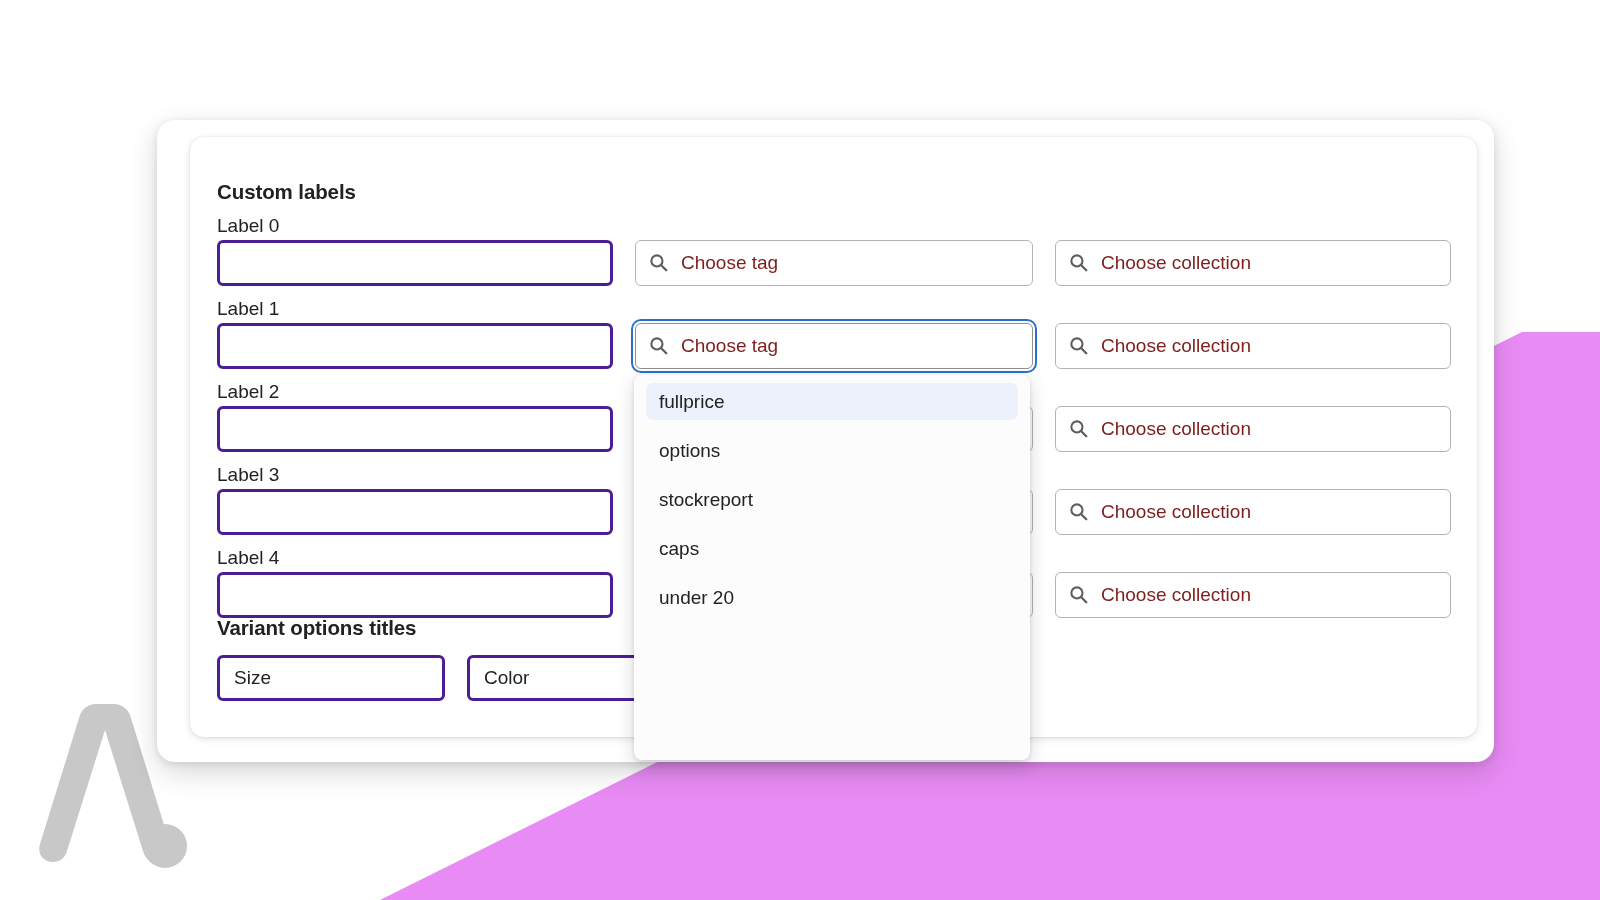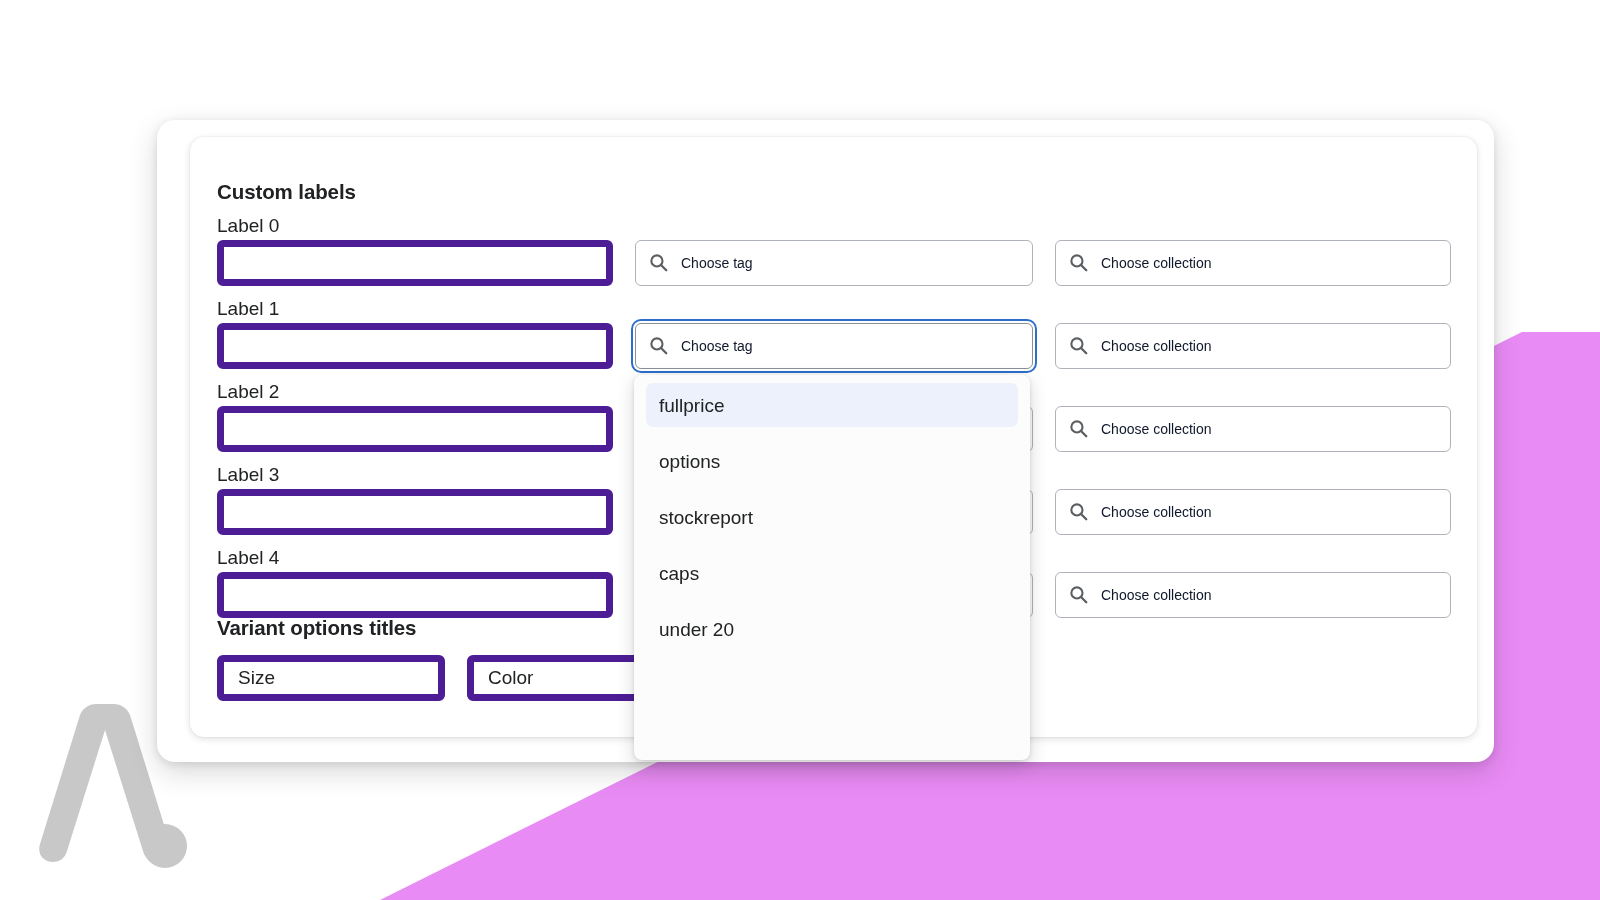--- a/index.html
+++ b/index.html
@@ -95,21 +95,21 @@
   }
 
   .row-wrap { margin-bottom: 0; }
 
   .label-line { height: 28px; padding-top: 0; }
 
   
   .txt-input {
     width: 100%;
     height: 46px;
-    border: 7px solid #4c1d95;
+    border: 3px solid #4c1d95;
     border-radius: 6px;
     background: #ffffff;
     font-family: "Liberation Sans", sans-serif;
     font-size: 19px;
     color: #202223;
     padding: 0 14px;
     outline: none;
     display: block;
   }
   .txt-input::placeholder { color: #6d7175; opacity: 1; }
@@ -132,22 +132,22 @@
   .search-field .search-icon {
     width: 21px;
     height: 21px;
     flex: 0 0 21px;
     color: #5c5f62;
     display: block;
     margin-right: 12px;
   }
   .search-field .search-icon svg { display: block; width: 100%; height: 100%; }
   .search-field .search-ph {
-    font-size: 14px;
-    color: #0f172a;
+    font-size: 19px;
+    color: #7f1d1d;
     line-height: 1;
     white-space: nowrap;
   }
 
   
   .search-field.is-focused { z-index: 30; }
   .search-field.is-focused .search-box {
     border-color: #8c9196;
     box-shadow: 0 0 0 2px #ffffff, 0 0 0 4px #2c6ecb;
   }
@@ -160,21 +160,21 @@
     width: 396px;
     height: 385px;
     background: #fcfcfc;
     border-radius: 8px;
     box-shadow: 0 6px 18px rgba(23,24,24,0.17), 0 1px 4px rgba(23,24,24,0.12);
     overflow: hidden;
     z-index: 40;
     padding: 8px 12px 0 12px;
   }
   .tag-option {
-    height: 44px;
+    height: 37px;
     display: flex;
     align-items: center;
     padding: 0 13px;
     border-radius: 7px;
     font-size: 19px;
     color: #202223;
     line-height: 1;
     margin-bottom: 12px;
     cursor: pointer;
     white-space: nowrap;

